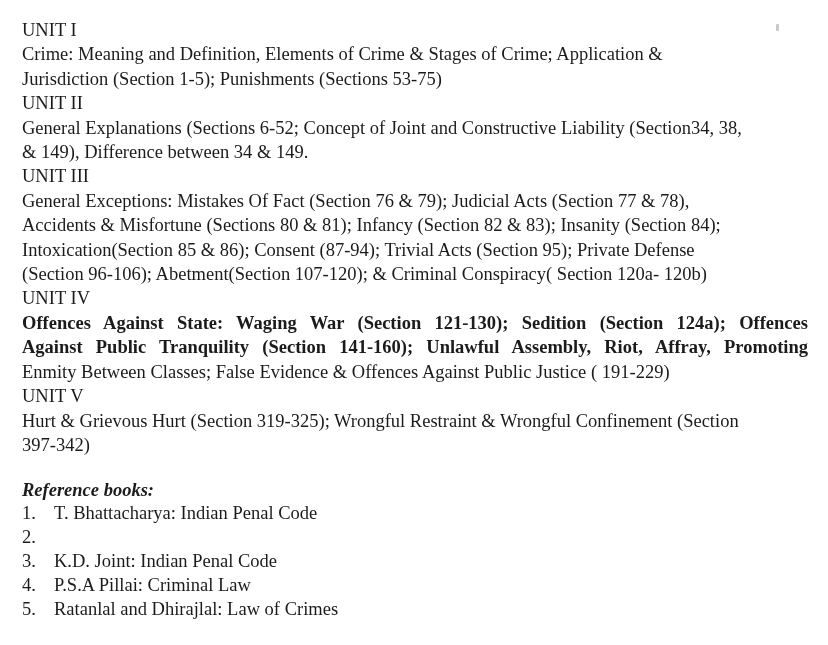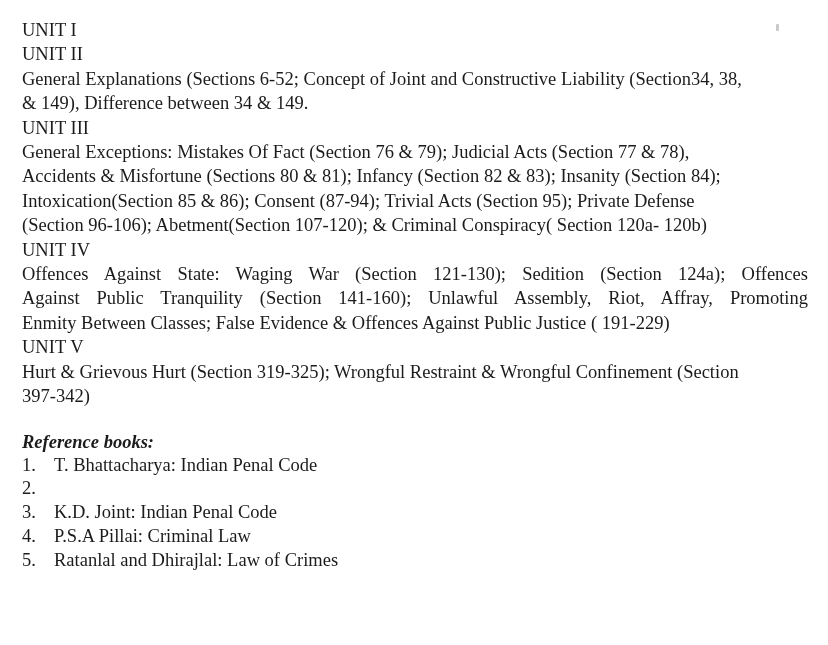--- a/index.html
+++ b/index.html
@@ -33,20 +33,21 @@
   }
   .line {
     font-size: 18.5px;
     line-height: 24.4px;
     white-space: nowrap;
   }
   .line.just {
     white-space: normal;
     text-align: justify;
     text-align-last: justify;
+    font-weight: bold;
   }
   .refs {
     margin-top: 21px;
   }
   .refs-heading {
     font-size: 18.5px;
     line-height: 24px;
     font-weight: bold;
     margin: 0;
     font-style: italic;
@@ -70,20 +71,24 @@
     border-radius: 1px;
   }
 </style>
 </head>
 <body>
 
 <div class="doc">
 
   <section>
     <h3 class="unit-title">UNIT I</h3>
+    <div class="para">
+      <div class="line">Crime: Meaning and Definition, Elements of Crime &amp; Stages of Crime; Application &amp;</div>
+      <div class="line">Jurisdiction (Section 1-5); Punishments (Sections 53-75)</div>
+    </div>
   </section>
 
   <section>
     <h3 class="unit-title">UNIT II</h3>
     <div class="para">
       <div class="line">General Explanations (Sections 6-52; Concept of Joint and Constructive Liability (Section34, 38,</div>
       <div class="line">&amp; 149), Difference between 34 &amp; 149.</div>
     </div>
   </section>
 

